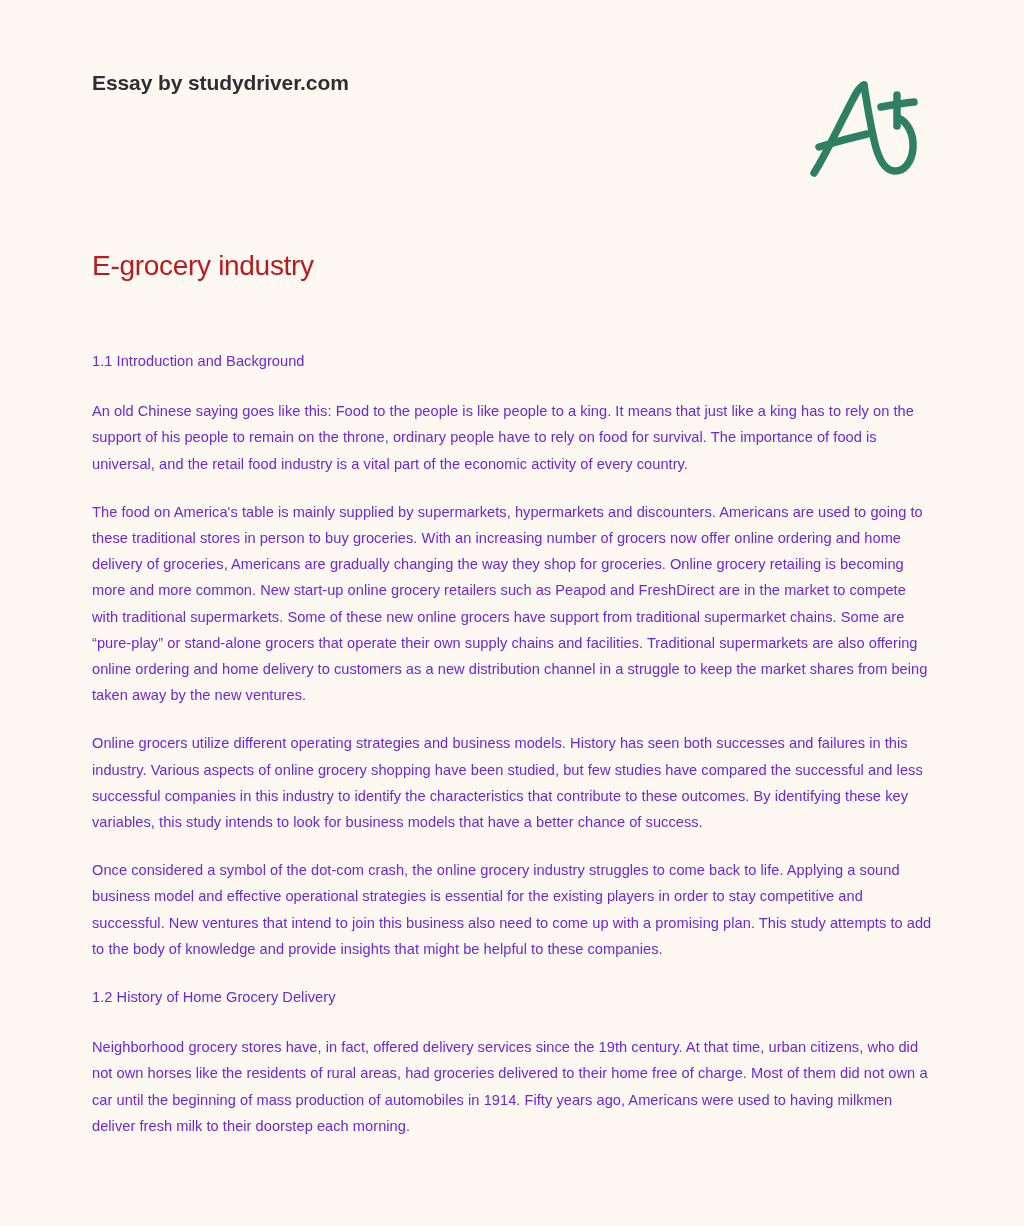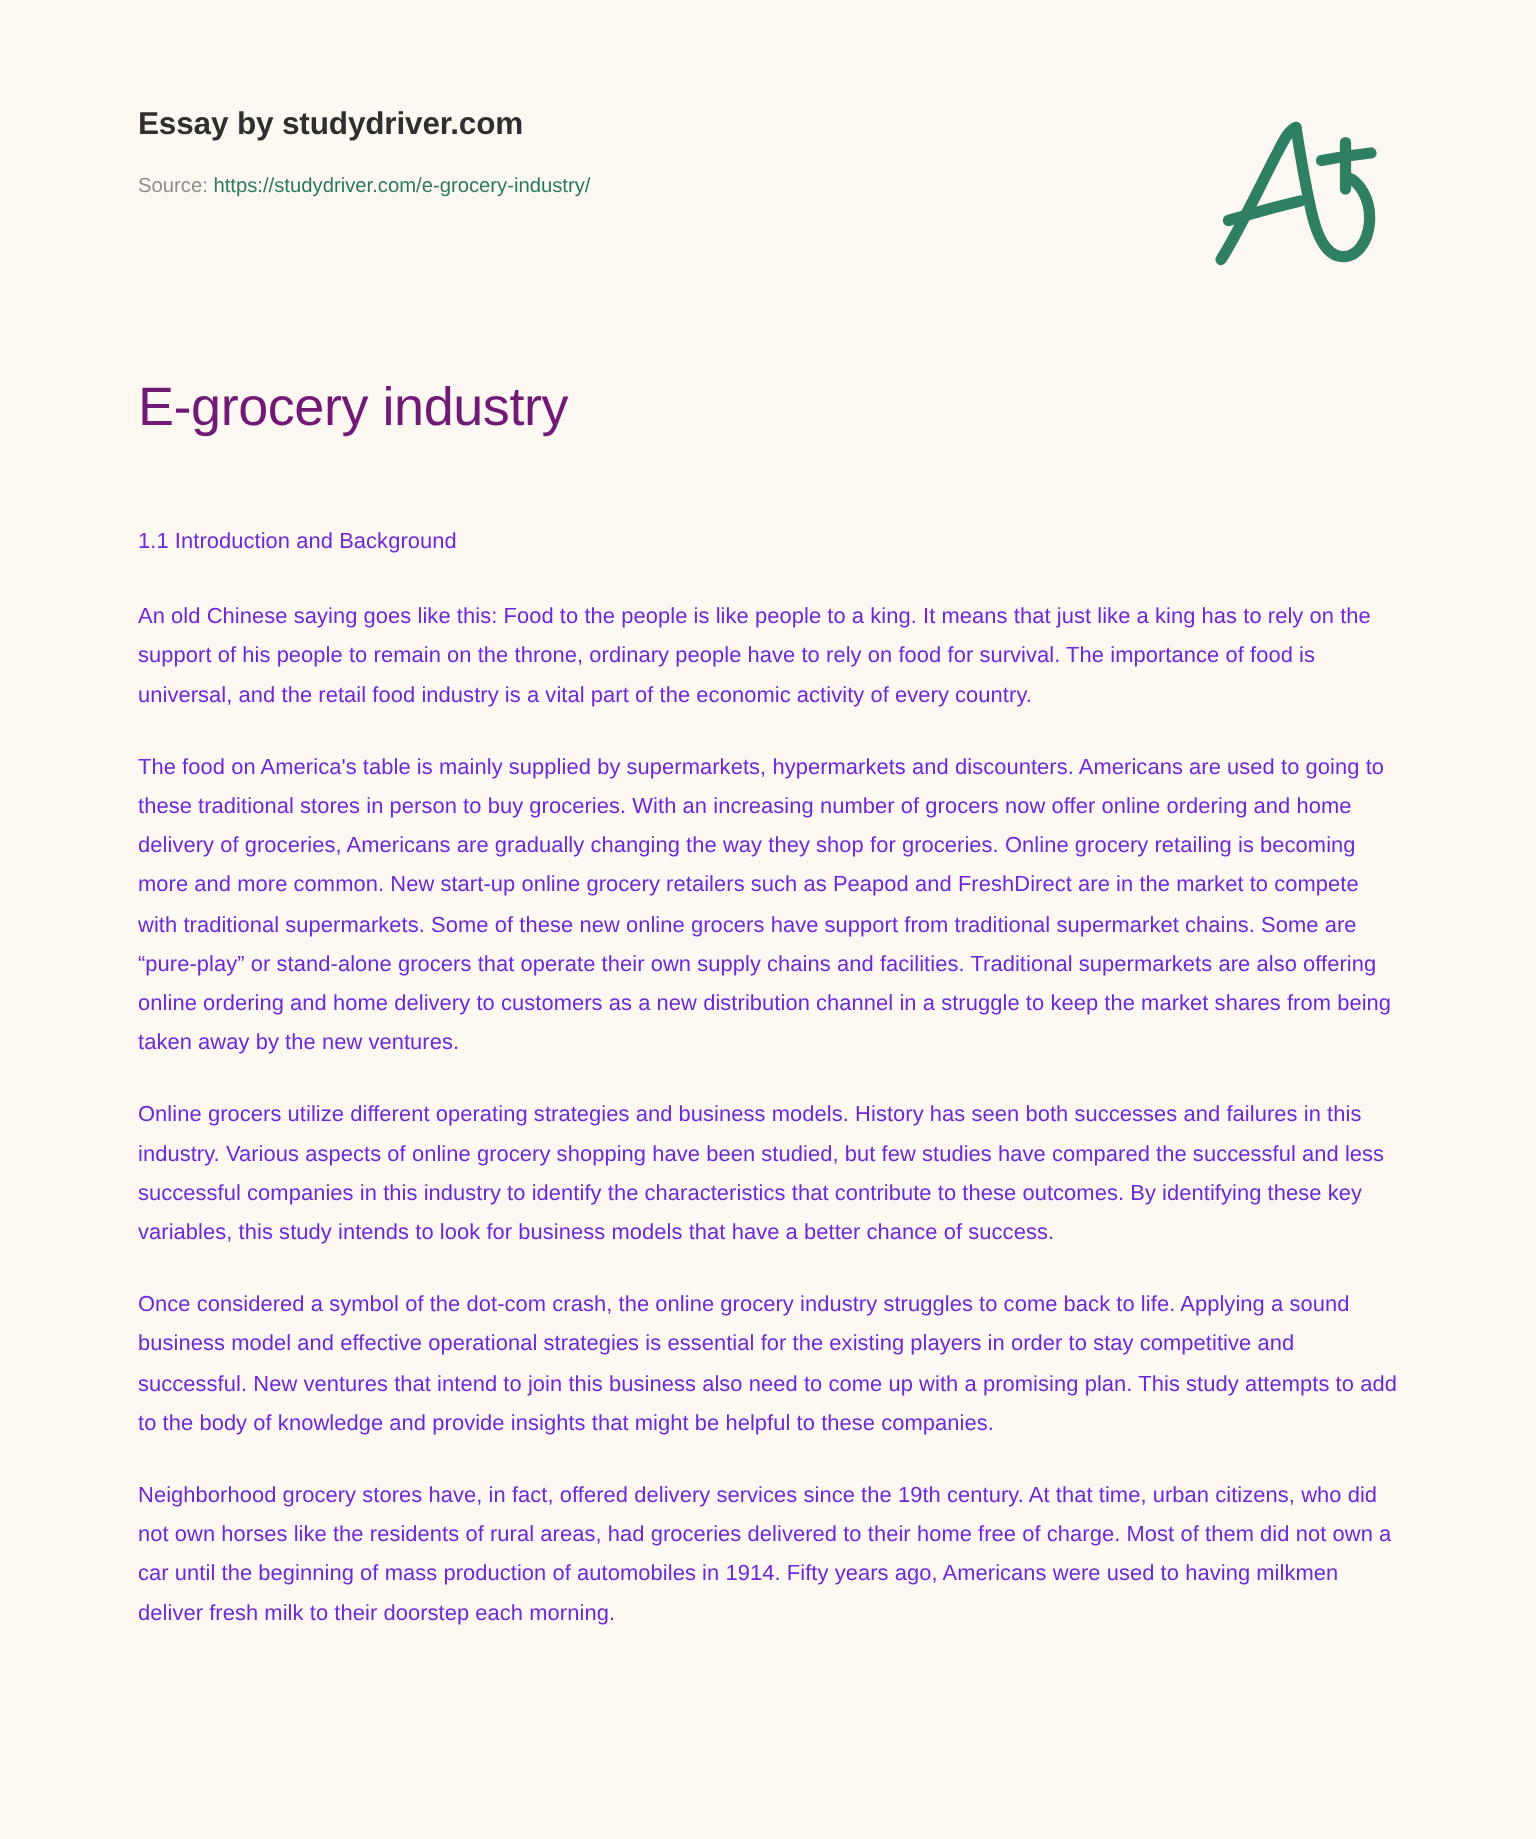--- a/index.html
+++ b/index.html
@@ -79,23 +79,23 @@
     display: block;
     width: 118px;
     height: 108px;
   }
 
   
   .doc-title {
     position: absolute;
     left: 92px;
     top: 248px;
-    font-size: 36px;
+    font-size: 28px;
     font-weight: normal;
-    color: #701a75;
+    color: #b91c1c;
     letter-spacing: -0.3px;
     margin: 0;
     line-height: 1.25;
   }
 
   
   .content {
     position: absolute;
     left: 92px;
     top: 348px;
@@ -122,24 +122,20 @@
 </head>
 <body>
 
 <div class="page">
 
   <div class="header">
 
     <div class="header-left">
       <div class="brand-title">Essay by studydriver.com</div>
 
-      <div class="source-line">
-        <span class="source-label">Source:</span>
-        <span class="source-url">https://studydriver.com/e-grocery-industry/</span>
-      </div>
     </div>
 
     <div class="logo-wrap">
       <svg viewBox="0 0 118 108" xmlns="http://www.w3.org/2000/svg">
         <g fill="none" stroke="#2f8063" stroke-width="7.5" stroke-linecap="round" stroke-linejoin="round">
 
           <path d="M8 99 C 18 84, 34 50, 46 27 C 50 19, 54 12, 58 11"></path>
 
           <path d="M58 11 C 60 24, 64 48, 68 66 C 72 84, 78 96, 88 97
                    C 98 98, 106 88, 107 74 C 108 58, 100 47, 92 44"></path>
@@ -156,16 +152,17 @@
   </div>
 
   <h1 class="doc-title">E-grocery industry</h1>
 
   <div class="content">
     <p class="para section-heading">1.1 Introduction and Background</p>
     <p class="para">An old Chinese saying goes like this: Food to the people is like people to a king. It means that just like a king has to rely on the support of his people to remain on the throne, ordinary people have to rely on food for survival. The importance of food is universal, and the retail food industry is a vital part of the economic activity of every country.</p>
     <p class="para">The food on America's table is mainly supplied by supermarkets, hypermarkets and discounters. Americans are used to going to these traditional stores in person to buy groceries. With an increasing number of grocers now offer online ordering and home delivery of groceries, Americans are gradually changing the way they shop for groceries. Online grocery retailing is becoming more and more common. New start-up online grocery retailers such as Peapod and FreshDirect are in the market to compete with traditional supermarkets. Some of these new online grocers have support from traditional supermarket chains. Some are “pure-play” or stand-alone grocers that operate their own supply chains and facilities. Traditional supermarkets are also offering online ordering and home delivery to customers as a new distribution channel in a struggle to keep the market shares from being taken away by the new ventures.</p>
     <p class="para">Online grocers utilize different operating strategies and business models. History has seen both successes and failures in this industry. Various aspects of online grocery shopping have been studied, but few studies have compared the successful and less successful companies in this industry to identify the characteristics that contribute to these outcomes. By identifying these key variables, this study intends to look for business models that have a better chance of success.</p>
     <p class="para">Once considered a symbol of the dot-com crash, the online grocery industry struggles to come back to life. Applying a sound business model and effective operational strategies is essential for the existing players in order to stay competitive and successful. New ventures that intend to join this business also need to come up with a promising plan. This study attempts to add to the body of knowledge and provide insights that might be helpful to these companies.</p>
+    <p class="para section-heading">1.2 History of Home Grocery Delivery</p>
     <p class="para">Neighborhood grocery stores have, in fact, offered delivery services since the 19th century. At that time, urban citizens, who did not own horses like the residents of rural areas, had groceries delivered to their home free of charge. Most of them did not own a car until the beginning of mass production of automobiles in 1914. Fifty years ago, Americans were used to having milkmen deliver fresh milk to their doorstep each morning.</p>
   </div>
 
 </div>
 
 </body></html>

